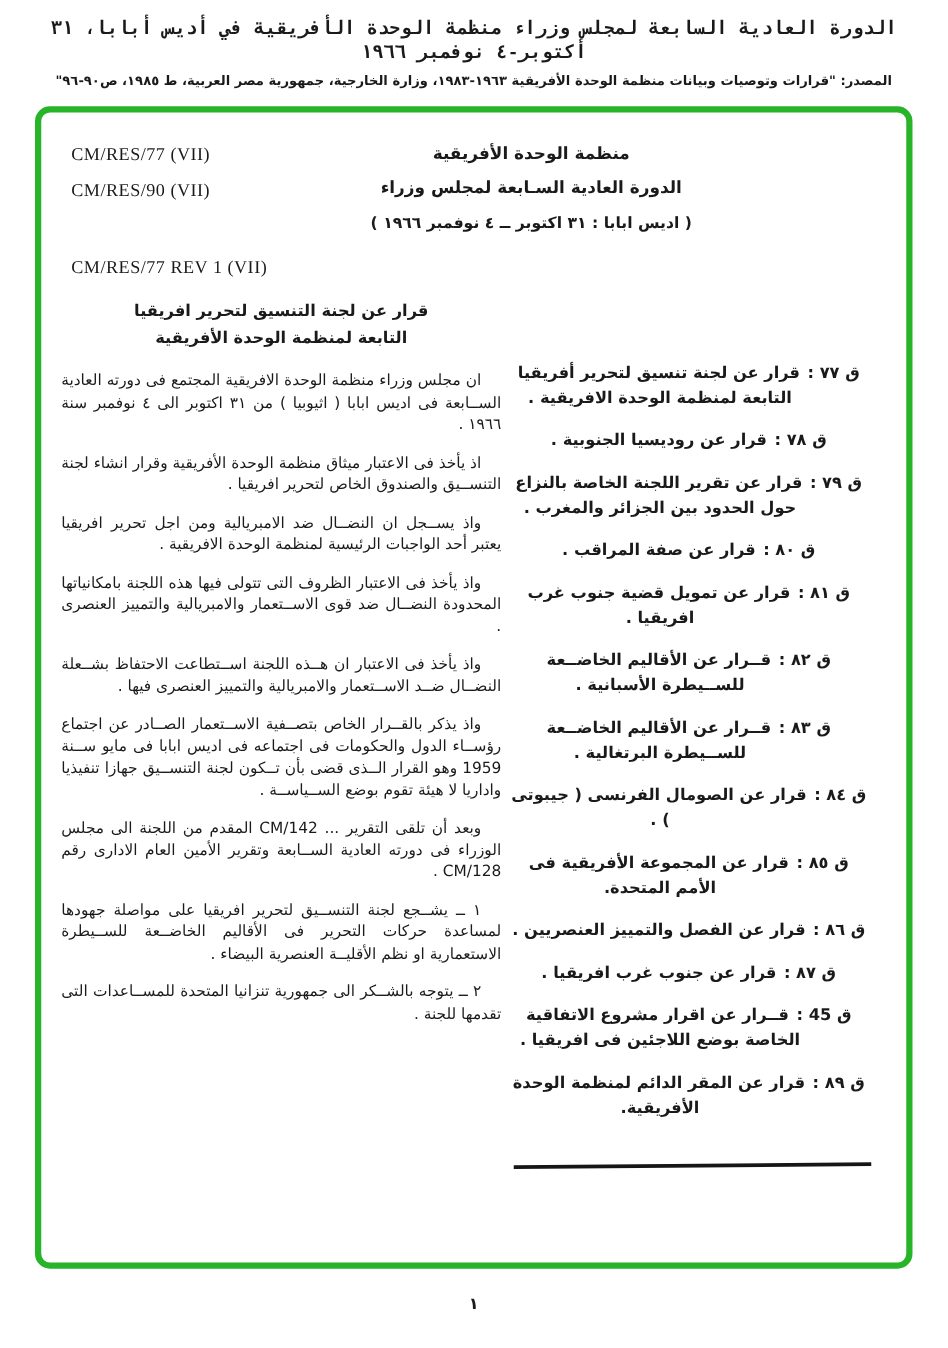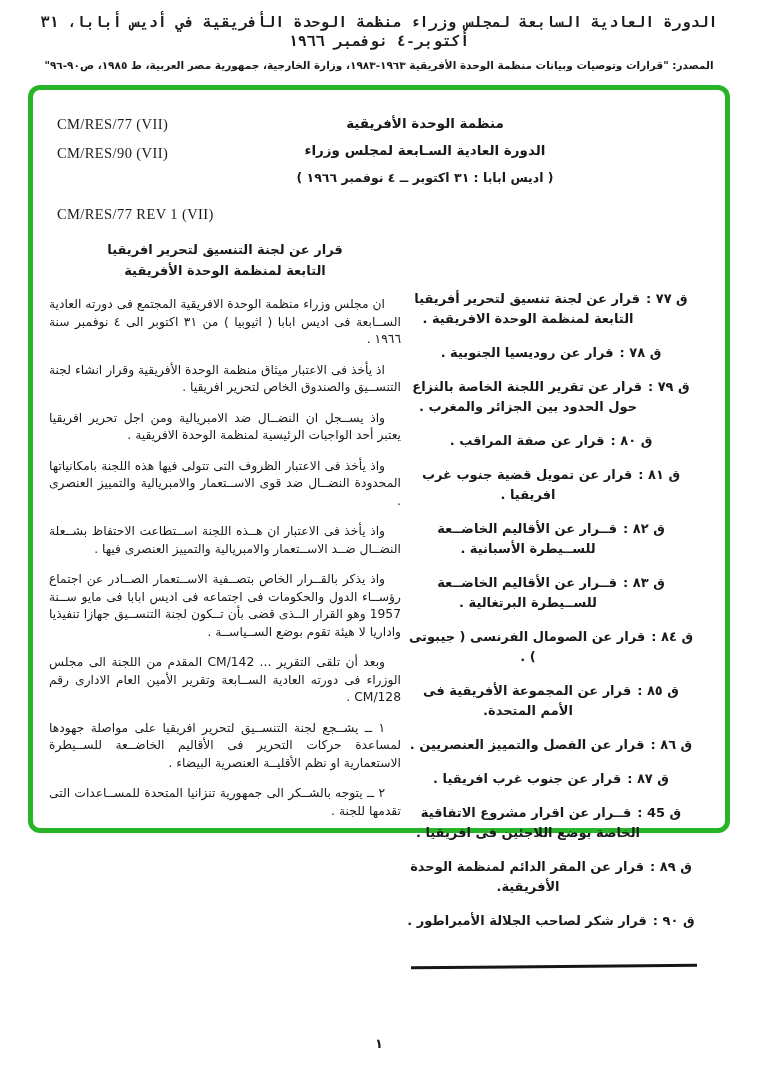--- a/index.html
+++ b/index.html
@@ -11,21 +11,21 @@
   }
 
   
   .doc-header { padding-top:13px; text-align:center; direction:rtl; }
   .doc-title  { font-weight:bold; font-size:15px; letter-spacing:0.1px;font-family:Liberation Mono, monospace; }
   .doc-source { font-weight:bold; font-size:10.5px; margin-top:8px; }
 
   
   .green-box {
     position:absolute; left:28px; top:85px;
-    width:702px; height:748px; box-sizing:border-box;
+    width:702px; height:930px; box-sizing:border-box;
     border:5px solid #28b428; border-radius:12px;
     padding:20px 16px 0 16px; background:#ffffff;
   }
 
   .box-header { position:relative; height:88px; }
   .cm-refs {
     position:absolute; left:8px; top:6px;
     font-family:"Liberation Serif", serif; font-size:14.5px;
     letter-spacing:0.4px; direction:ltr;
   }
@@ -106,41 +106,40 @@
       <div class="col-left">
         <div class="res-title">
           <div>قرار عن لجنة التنسيق لتحرير افريقيا</div>
           <div>التابعة لمنظمة الوحدة الأفريقية</div>
         </div>
         <p>ان مجلس وزراء منظمة الوحدة الافريقية المجتمع فى دورته العادية الســابعة فى اديس ابابا ( اثيوبيا ) من ٣١ اكتوبر الى ٤ نوفمبر سنة ١٩٦٦ .</p>
         <p>اذ يأخذ فى الاعتبار ميثاق منظمة الوحدة الأفريقية وقرار انشاء لجنة التنســيق والصندوق الخاص لتحرير افريقيا .</p>
         <p>واذ يســجل ان النضــال ضد الامبريالية ومن اجل تحرير افريقيا يعتبر أحد الواجبات الرئيسية لمنظمة الوحدة الافريقية .</p>
         <p>واذ يأخذ فى الاعتبار الظروف التى تتولى فيها هذه اللجنة بامكانياتها المحدودة النضــال ضد قوى الاســتعمار والامبريالية والتمييز العنصرى .</p>
         <p>واذ يأخذ فى الاعتبار ان هــذه اللجنة اســتطاعت الاحتفاظ بشــعلة النضــال ضــد الاســتعمار والامبريالية والتمييز العنصرى فيها .</p>
-        <p>واذ يذكر بالقــرار الخاص بتصــفية الاســتعمار الصــادر عن اجتماع رؤســاء الدول والحكومات فى اجتماعه فى اديس ابابا فى مايو ســنة 1957 وهو القرار الــذى قضى بأن تــكون لجنة التنســيق جهازا تنفيذيا واداريا لا هيئة تقوم بوضع الســياســة .</p>
+        <p>واذ يذكر بالقــرار الخاص بتصــفية الاســتعمار الصــادر عن اجتماع رؤســاء الدول والحكومات فى اجتماعه فى اديس ابابا فى مايو ســنة 1959 وهو القرار الــذى قضى بأن تــكون لجنة التنســيق جهازا تنفيذيا واداريا لا هيئة تقوم بوضع الســياســة .</p>
         <p>وبعد أن تلقى التقرير ... CM/142 المقدم من اللجنة الى مجلس الوزراء فى دورته العادية الســابعة وتقرير الأمين العام الادارى رقم CM/128 .</p>
         <p>١ ــ يشــجع لجنة التنســيق لتحرير افريقيا على مواصلة جهودها لمساعدة حركات التحرير فى الأقاليم الخاضــعة للســيطرة الاستعمارية او نظم الأقليــة العنصرية البيضاء .</p>
         <p>٢ ــ يتوجه بالشــكر الى جمهورية تنزانيا المتحدة للمســاعدات التى تقدمها للجنة .</p>
       </div>
 
       <div class="col-right">
         <div class="idx-item"><span class="idx-label">ق ٧٧ :</span><span>قرار عن لجنة تنسيق لتحرير أفريقيا التابعة لمنظمة الوحدة الافريقية .</span></div>
         <div class="idx-item"><span class="idx-label">ق ٧٨ :</span><span>قرار عن روديسيا الجنوبية .</span></div>
         <div class="idx-item"><span class="idx-label">ق ٧٩ :</span><span>قرار عن تقرير اللجنة الخاصة بالنزاع حول الحدود بين الجزائر والمغرب .</span></div>
         <div class="idx-item"><span class="idx-label">ق ٨٠ :</span><span>قرار عن صفة المراقب .</span></div>
         <div class="idx-item"><span class="idx-label">ق ٨١ :</span><span>قرار عن تمويل قضية جنوب غرب افريقيا .</span></div>
         <div class="idx-item"><span class="idx-label">ق ٨٢ :</span><span>قــرار عن الأقاليم الخاضــعة للســيطرة الأسبانية .</span></div>
         <div class="idx-item"><span class="idx-label">ق ٨٣ :</span><span>قــرار عن الأقاليم الخاضــعة للســيطرة البرتغالية .</span></div>
         <div class="idx-item"><span class="idx-label">ق ٨٤ :</span><span>قرار عن الصومال الفرنسى ( جيبوتى ) .</span></div>
         <div class="idx-item"><span class="idx-label">ق ٨٥ :</span><span>قرار عن المجموعة الأفريقية فى الأمم المتحدة.</span></div>
         <div class="idx-item"><span class="idx-label">ق ٨٦ :</span><span>قرار عن الفصل والتمييز العنصريين .</span></div>
         <div class="idx-item"><span class="idx-label">ق ٨٧ :</span><span>قرار عن جنوب غرب افريقيا .</span></div>
         <div class="idx-item"><span class="idx-label">ق 45 :</span><span>قــرار عن اقرار مشروع الاتفاقية الخاصة بوضع اللاجئين فى افريقيا .</span></div>
         <div class="idx-item"><span class="idx-label">ق ٨٩ :</span><span>قرار عن المقر الدائم لمنظمة الوحدة الأفريقية.</span></div>
-        <div class="idx-item"><span class="idx-label">ق ٩٠ :</span><span>قرار شكر لصاحب الجلالة الأمبراطور .</span></div>
         <hr class="idx-rule">
       </div>
 
     </div>
   </section>
 
   <div class="page-number">١</div>
 
 </div>
 

